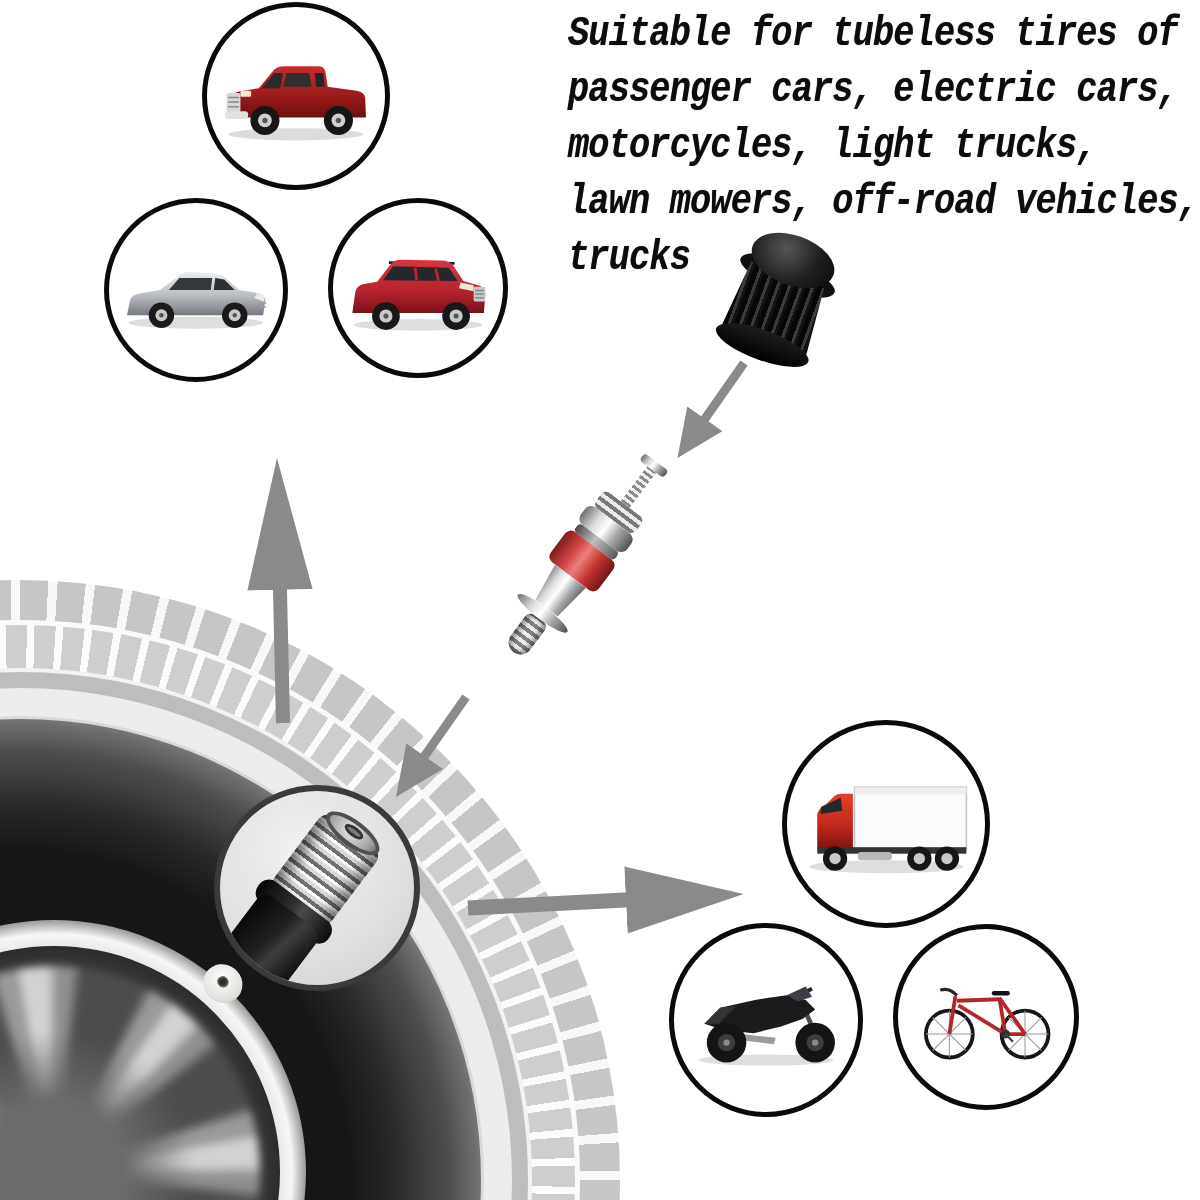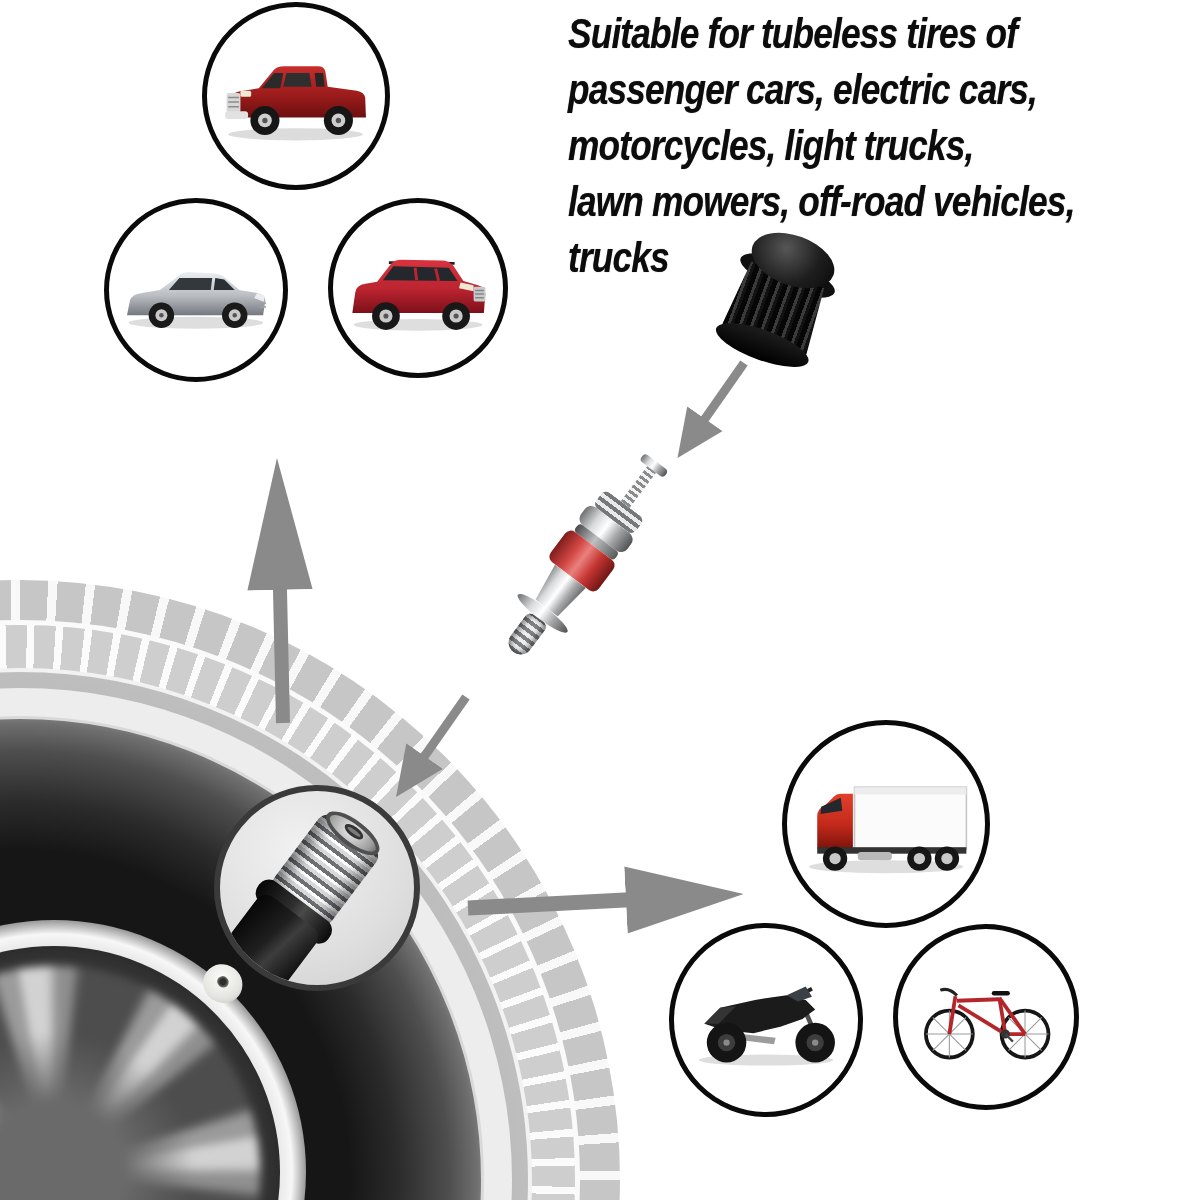--- a/index.html
+++ b/index.html
@@ -1,17 +1,17 @@
 <!DOCTYPE html>
 <html><head>
 <meta charset="utf-8">
 <style>
   html,body{margin:0;padding:0;background:#fff;}
   #page{position:relative;width:1200px;height:1200px;background:#fff;overflow:hidden;
-        font-family:Liberation Sans, sans-serif;}
+        font-family:Liberation Mono, monospace;}
   .abs{position:absolute;}
   .ring{position:absolute;border-radius:50%;box-sizing:border-box;}
 
   
   #heading{position:absolute;left:568px;top:6px;z-index:2;color:#0c0c0c;}
   #heading .line{font-size:42px;font-weight:bold;font-style:italic;letter-spacing:-1px;
     line-height:56px;white-space:nowrap;transform:scaleX(.84);transform-origin:0 50%;
     text-shadow:0 0 1px rgba(0,0,0,.55);}
 
   

